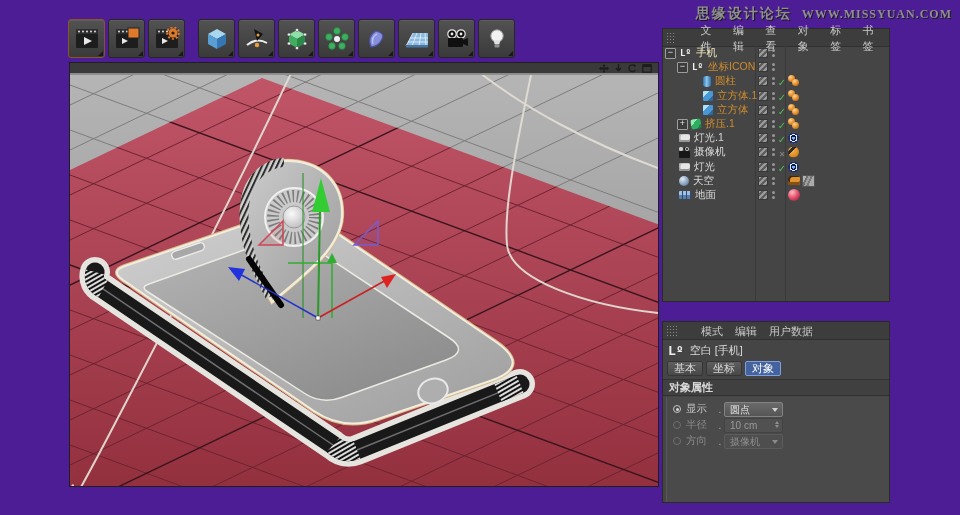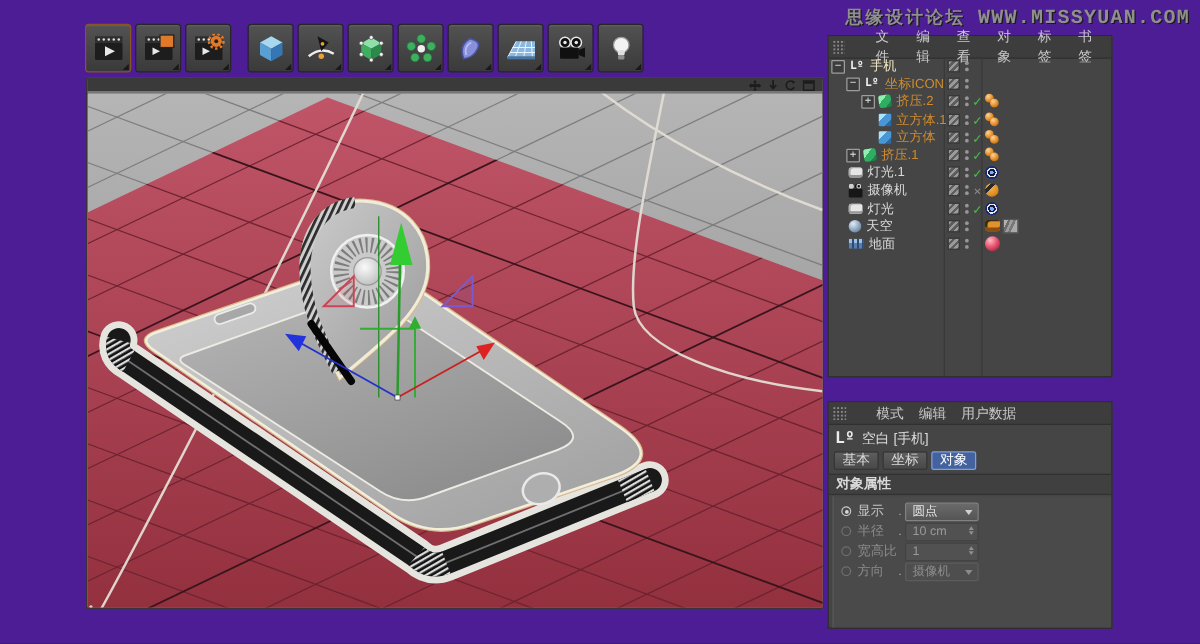--- a/index.html
+++ b/index.html
@@ -2,21 +2,21 @@
 <html><head>
 <meta charset="utf-8">
 <style>
   html,body{margin:0;padding:0;background:#1e1e1e;}
   .stage{position:relative;width:960px;height:515px;background:#4c1d95;overflow:hidden;
          font-family:"Liberation Sans","DejaVu Sans",sans-serif;-webkit-font-smoothing:antialiased;}
   
   .watermark{position:absolute;top:5px;right:8px;display:flex;gap:10px;align-items:baseline;
              color:#8f8f8f;text-shadow:1px 1px 0 #1a1a1a;}
   .wm-cn{font-size:14px;font-weight:bold;letter-spacing:2px;}
-  .wm-url{font-family:Liberation Mono, monospace;font-size:16px;font-weight:bold;letter-spacing:1px;}
+  .wm-url{font-family:Liberation Serif, serif;font-size:12px;font-weight:bold;letter-spacing:1px;}
   
   .toolbar{position:absolute;left:68px;top:19px;display:flex;gap:3px;}
   .tb-btn{position:relative;width:35px;height:37px;background:linear-gradient(#525252,#3a3a3a);
           border:1px solid #262626;border-radius:3px;box-shadow:inset 0 1px 0 rgba(255,255,255,.08);
           display:flex;align-items:center;justify-content:center;}
   .tb-btn::after{content:"";position:absolute;right:1px;bottom:1px;
           border-left:5px solid transparent;border-bottom:5px solid #191919;}
   .tb-btn.hl{border-color:#8a5526;}
   .tb-gap{margin-left:10px;}
   
@@ -461,23 +461,23 @@
     <span class="col hatch"></span>
     <span class="col dots">
             <i></i>
             <i></i>
           </span>
     <span class="col state state-none"></span>
     <span class="col tags"></span>
   </div>
         <div class="om-row">
     <span class="indent" style="width: 26px;"></span>
-    <span class="exp exp-plus"></span>
-    <span class="obj-icon ico-extrude"></span>
-    <span class="obj-label" style="color: rgb(207, 139, 45);">挤压.2</span>
+    <span class="exp exp-none"></span>
+    <span class="obj-icon ico-cylinder"></span>
+    <span class="obj-label" style="color: rgb(207, 139, 45);">圆柱</span>
     <span class="col hatch"></span>
     <span class="col dots">
             <i></i>
             <i></i>
           </span>
     <span class="col state state-check"></span>
     <span class="col tags">
             <i class="tag tag-mat"></i>
           </span>
   </div>
@@ -642,33 +642,20 @@
     <span class="stepfield">
       <span class="sf-value">10 cm</span>
       <span class="sf-arrows">
               <i class="up"></i>
               <i class="dn"></i>
             </span>
     </span>
   </div>
         <div class="prop-row disabled">
     <span class="key"></span>
-    <span class="prop-label">宽高比</span>
-    <span class="prop-sep"></span>
-
-    <span class="stepfield">
-      <span class="sf-value">1</span>
-      <span class="sf-arrows">
-              <i class="up"></i>
-              <i class="dn"></i>
-            </span>
-    </span>
-  </div>
-        <div class="prop-row disabled">
-    <span class="key"></span>
     <span class="prop-label">方向</span>
     <span class="prop-sep">.</span>
     <span class="dropdown">
       <span class="dd-label">摄像机</span><span class="dd-arrow"></span>
     </span>
 
   </div>
       </div>
   </div>
 

